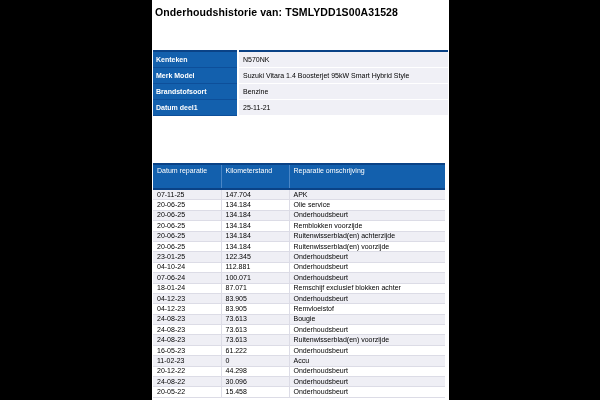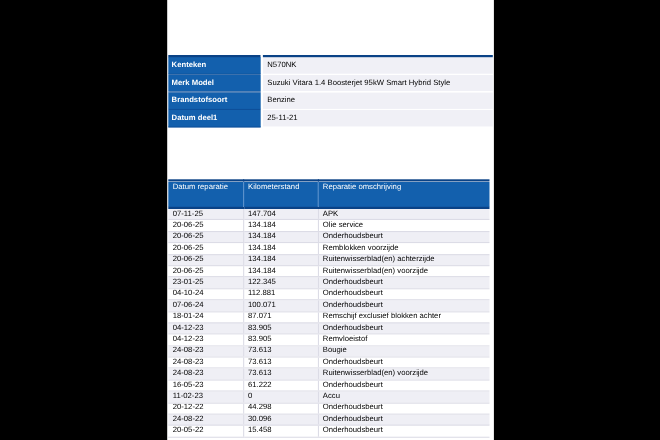--- a/index.html
+++ b/index.html
@@ -83,20 +83,21 @@
   .history-table tbody tr:nth-child(even) { background:#ffffff; }
   .col-date { width:68px; }
   .col-km   { width:68px; }
   .col-desc { width:156px; }
 </style>
 </head>
 <body>
 
 <div class="page">
 
+  <div class="title">Onderhoudshistorie van: TSMLYDD1S00A31528</div>
 
   <table class="info-table">
     <tbody>
 
     <tr>
         <td class="label">Kenteken</td>
         <td class="value">N570NK</td>
       </tr>
         <tr>
         <td class="label">Merk Model</td>

